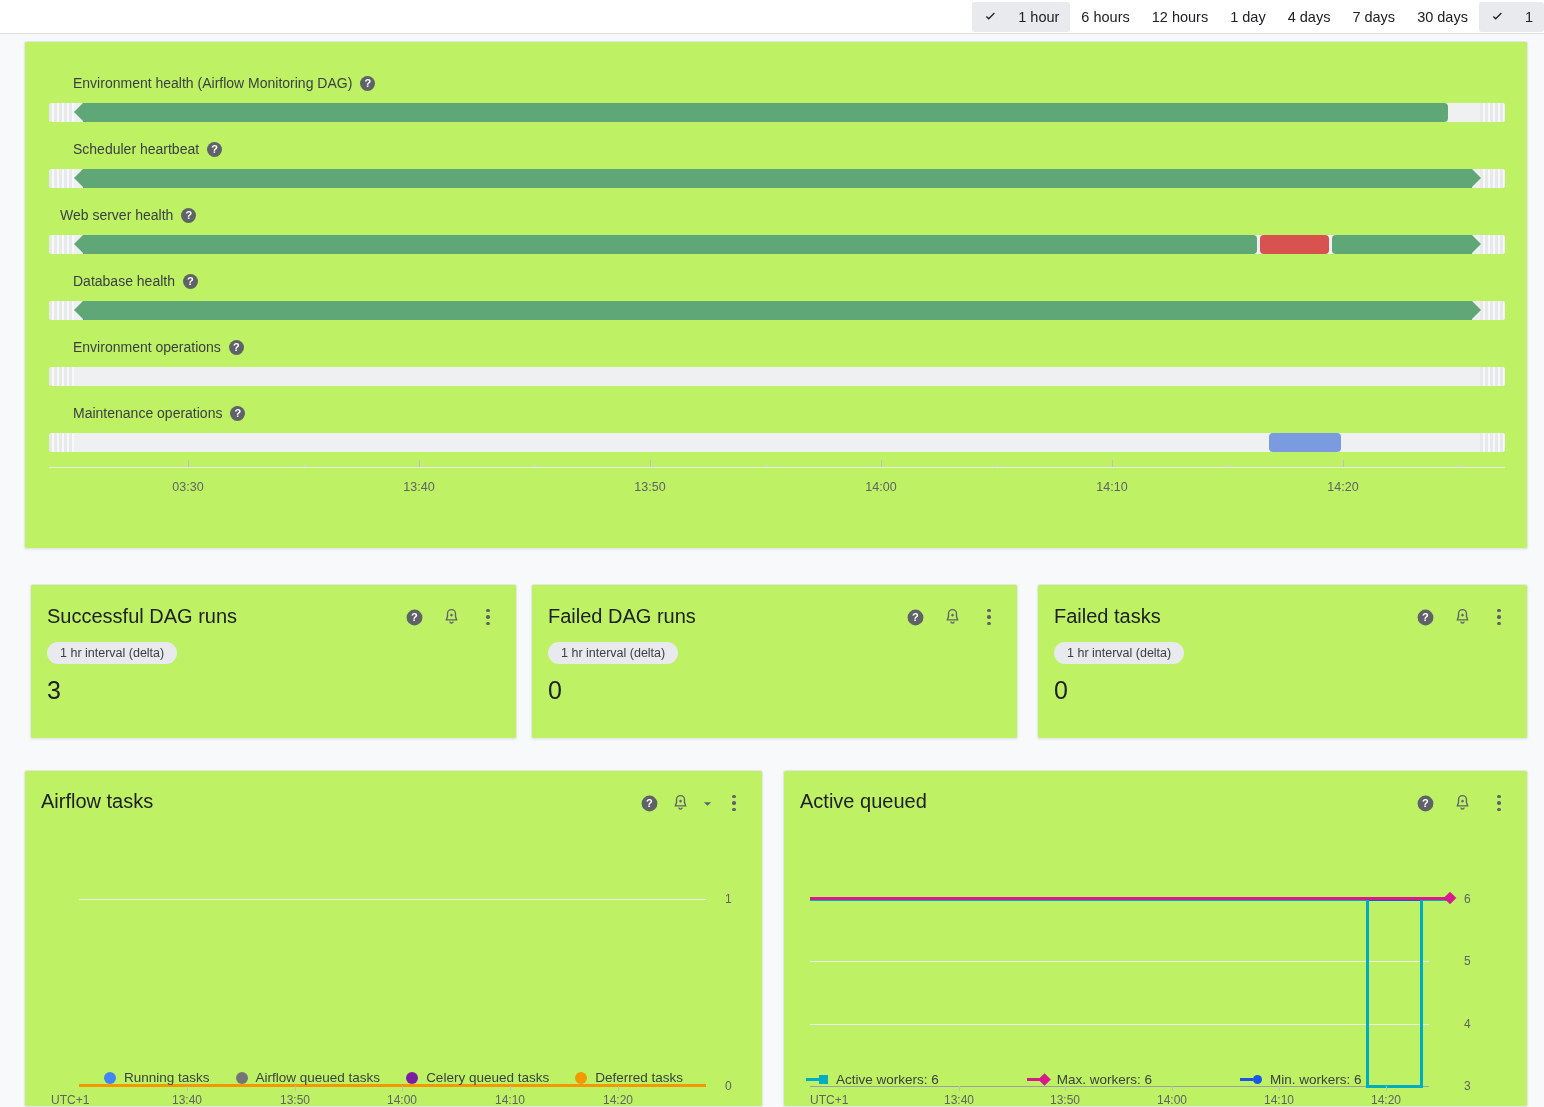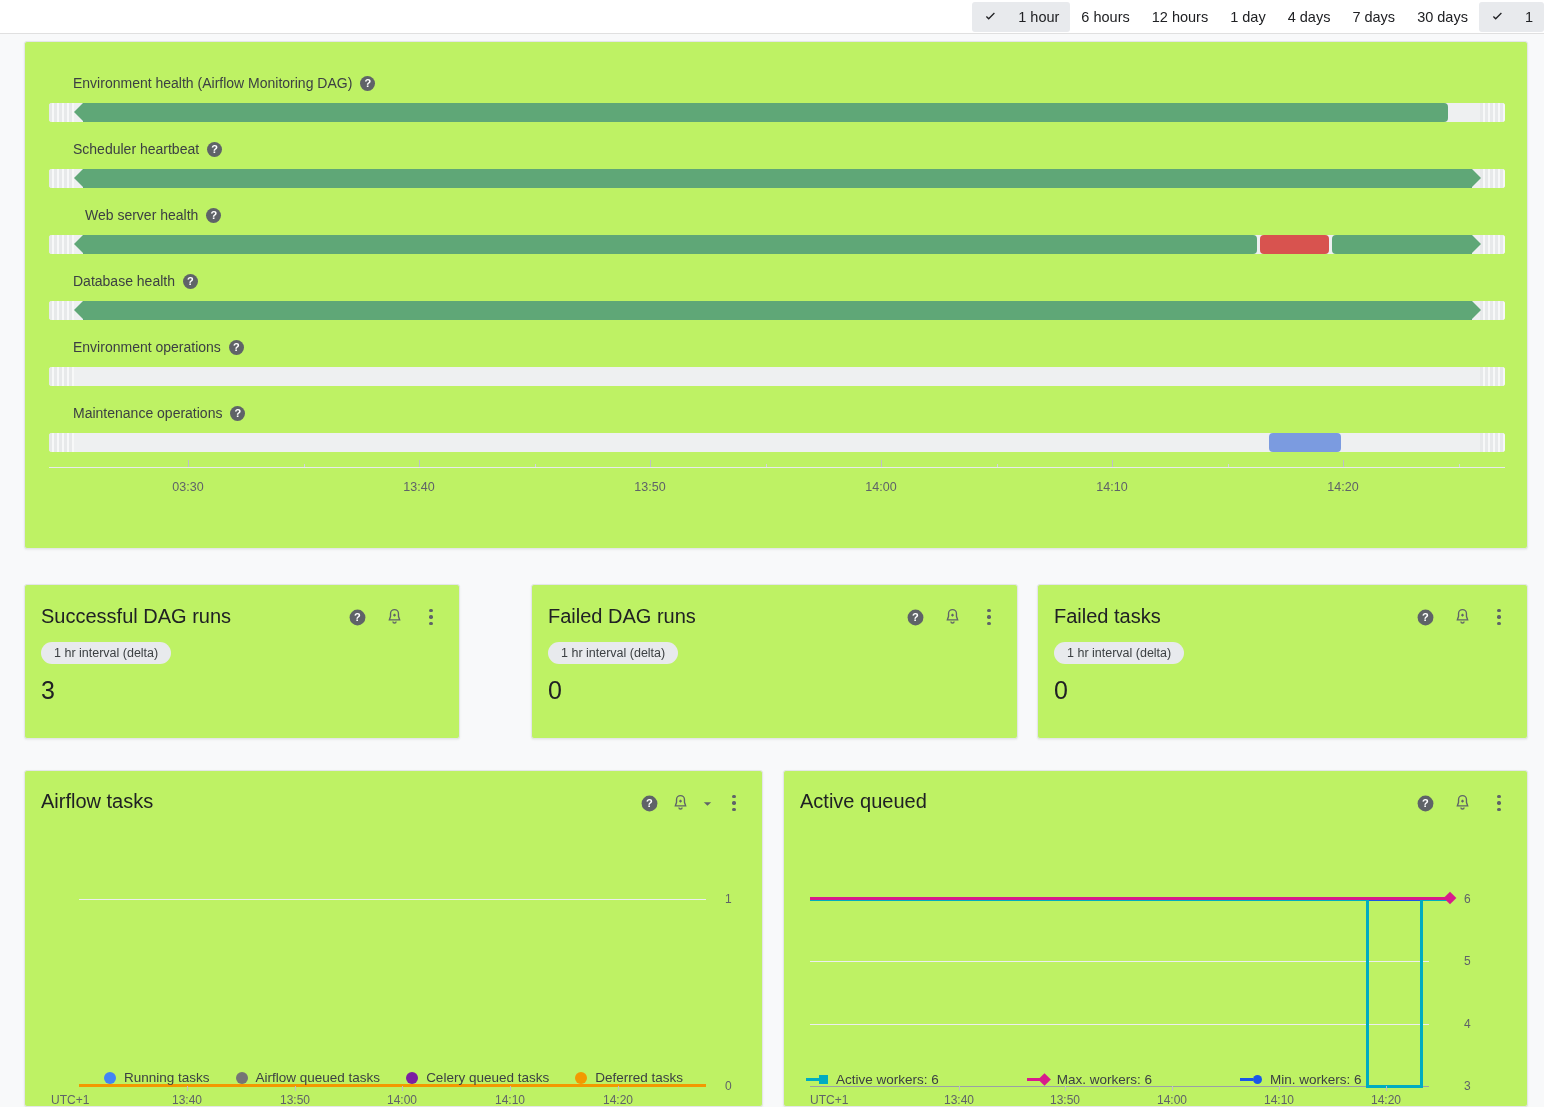--- a/index.html
+++ b/index.html
@@ -149,21 +149,21 @@
   .h-legend {
     position: absolute;
     left: 0; right: 0; top: 508px;
     display: flex; justify-content: center; gap: 34px;
   }
   .lg-item { display: flex; align-items: center; gap: 9px; font-size: 13.5px; color: #3c4043; cursor: pointer;}
   .lg-dot { width: 11px; height: 11px; border-radius: 50%; flex: none; }
 
   
   .metric-card { position: absolute; top: 584px; height: 155px; }
-  .m1 { left: 24px;   width: 436px; }
+  .m1 { left: 30px;   width: 487px; }
   .m2 { left: 531px;  width: 487px; }
   .m3 { left: 1037px; width: 491px; }
 
   .m-head {
     display: flex; align-items: flex-start; justify-content: space-between;
     padding: 19px 18px 0 16px;
   }
   .m-title { font-size: 20px; color: #202124; font-weight: 400; line-height: 24px; }
   .m-icons { display: flex; align-items: center; gap: 17px; padding-top: 3px; }
   .ico-btn {
@@ -301,21 +301,21 @@
   <div class="hrow-label" style="left:48px; top:99px;">
     <span>Scheduler heartbeat</span>
     <span class="help-ico">?</span>
   </div>
   <div class="track" style="left:24px; top:127px; width:1456px;">
     <div class="stripes"></div>
     <div class="stripes right"></div>
     <div class="seg green l-arrow r-arrow" style="left:34px; width:1389px;"></div>
   </div>
 
-  <div class="hrow-label" style="left:60px; top:165px;align-items:center;">
+  <div class="hrow-label" style="left:35px; top:165px;align-items:center;">
     <span>Web server health</span>
     <span class="help-ico">?</span>
   </div>
   <div class="track" style="left:24px; top:193px; width:1456px;">
     <div class="stripes"></div>
     <div class="stripes right"></div>
     <div class="seg green l-arrow r-round" style="left:34px; width:1174px;"></div>
     <div class="seg red both-round" style="left:1211px; width:69px;"></div>
     <div class="seg green l-round r-arrow" style="left:1283px; width:140px;"></div>
   </div>

